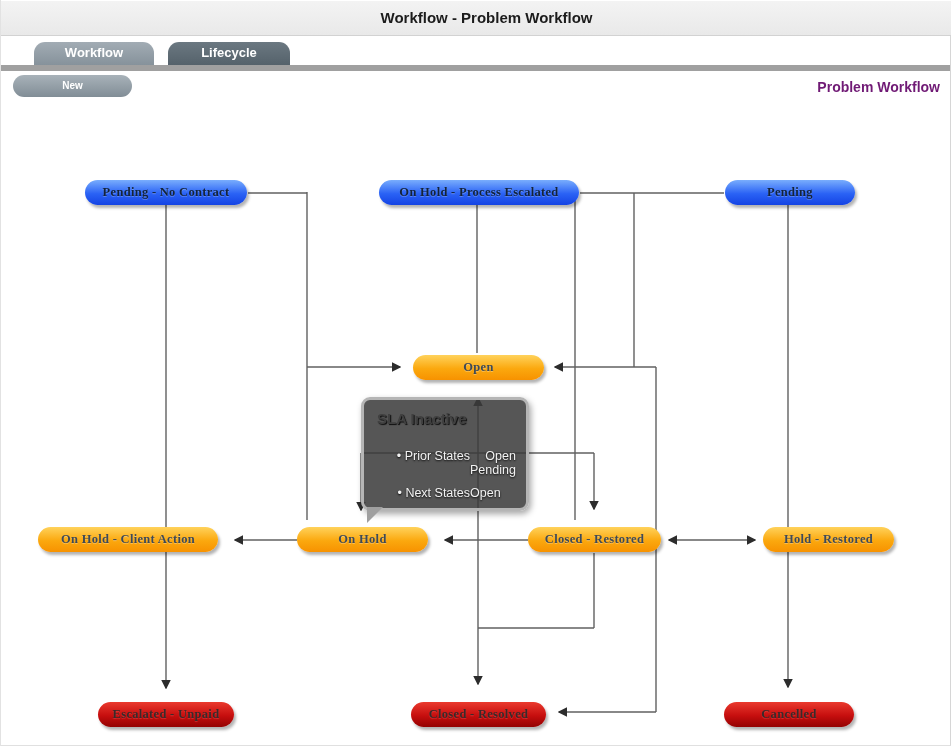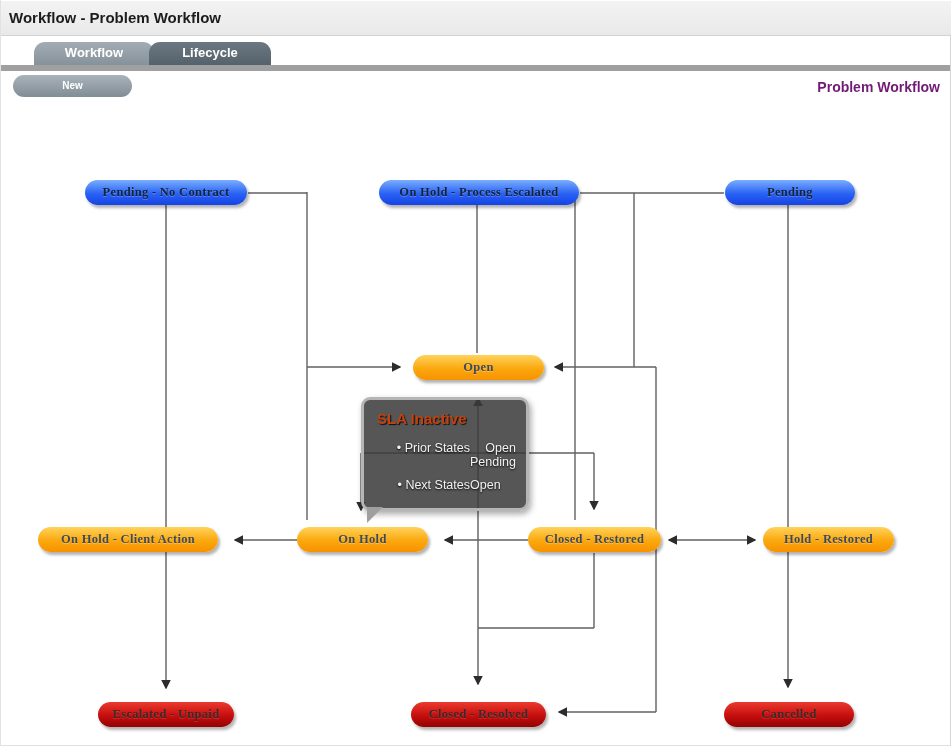--- a/index.html
+++ b/index.html
@@ -10,30 +10,30 @@
   }
   .page-frame{position:absolute;top:36px;left:0;right:0;bottom:0;
     border-right:1px solid #d6d6d6;border-bottom:1px solid #e0e0e0;pointer-events:none;}
   
   .titlebar{
     position:absolute;top:0;left:0;width:951px;height:36px;
     background:linear-gradient(#f3f3f3,#e9e9e9);
     border-top:1px solid #fff;border-bottom:1px solid #d2d2d2;box-sizing:border-box;
   }
   .titlebar span{
-    display:block;padding-left:8px;line-height:34px;
-    font-size:15px;font-weight:bold;color:#1c1c1c;
+    display:block;padding-left:20px;line-height:34px;
+    font-size:15px;font-weight:bold;color:#1c1c1c;text-align:center;
   }
   .tab{
     position:absolute;top:42px;height:23px;line-height:22px;text-align:center;
     border-radius:11px 11px 0 0;color:#ffffff;font-weight:bold;font-size:13px;
     cursor:default;
   }
   .tab-workflow{left:33px;width:120px;background:linear-gradient(#9fa9b1,#8490999);background:linear-gradient(#a2acb4,#86929b);}
-  .tab-lifecycle{left:148px;width:122px;background:linear-gradient(#6b7881,#55626b);}
+  .tab-lifecycle{left:167px;width:122px;background:linear-gradient(#6b7881,#55626b);}
   .tabbar-line{position:absolute;top:65px;left:0;width:951px;height:6px;background:#a0a0a0;}
   .btn-new{
     position:absolute;top:75px;left:12px;width:119px;height:22px;
     border-radius:11px;background:linear-gradient(#a8b2b9,#818d96);
     color:#fff;font-weight:bold;font-size:10px;text-align:center;line-height:22px;
   }
   .page-label{
     position:absolute;top:79px;right:11px;
     font-size:14px;font-weight:bold;color:#701a75;
   }
@@ -75,21 +75,21 @@
     position:absolute;z-index:3;left:360px;top:397px;width:168px;height:114px;
     box-sizing:border-box;background:rgba(58,58,58,0.86);
     border:3px solid #b5b5b5;border-radius:9px;
     box-shadow:2px 3px 6px rgba(0,0,0,0.35);
   }
   .tooltip::after{
     content:"";position:absolute;left:3px;bottom:-15px;width:0;height:0;
     border-top:16px solid #9f9f9f;border-right:16px solid transparent;
   }
   .tooltip-title{
-    margin:10px 0 14px 13px;font-size:15px;font-weight:bold;color:#c2410c;
+    margin:10px 0 22px 13px;font-size:15px;font-weight:bold;color:#404040;
     text-shadow:1px 1px 1px rgba(0,0,0,0.85);
   }
   .tooltip-row{display:flex;margin:0 0 9px 10px;text-align:right;}
   .tooltip-row .t-label{
     width:96px;flex:none;font-size:12.5px;color:#f2f2f2;
     text-shadow:0 1px 2px rgba(0,0,0,0.95);
   }
   .tooltip-row .t-value{
     font-size:12.5px;color:#f2f2f2;white-space:pre-line;
     text-shadow:0 1px 2px rgba(0,0,0,0.95);

